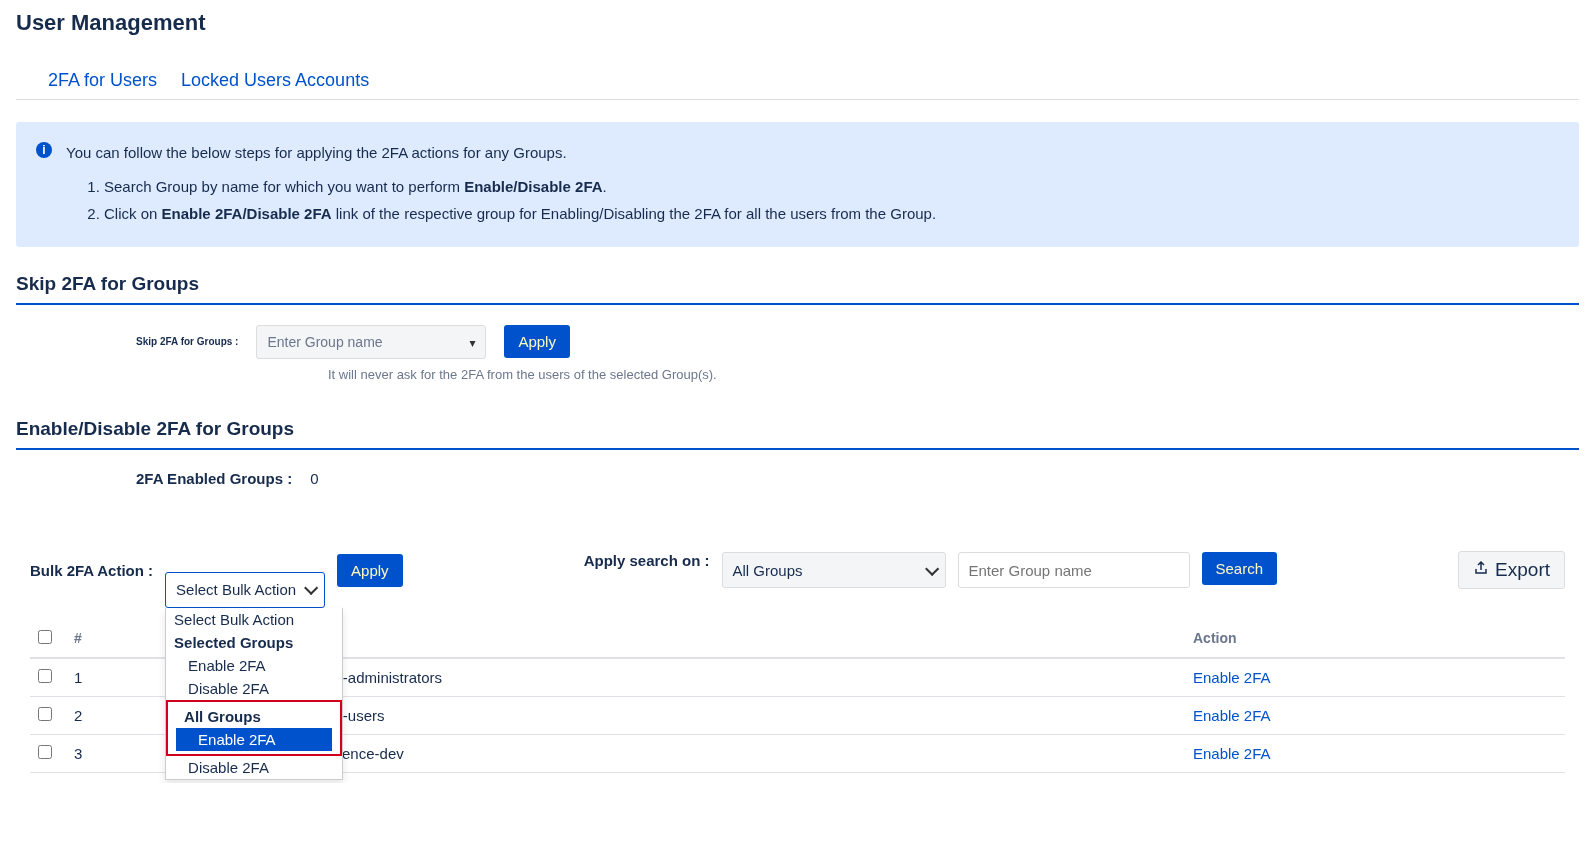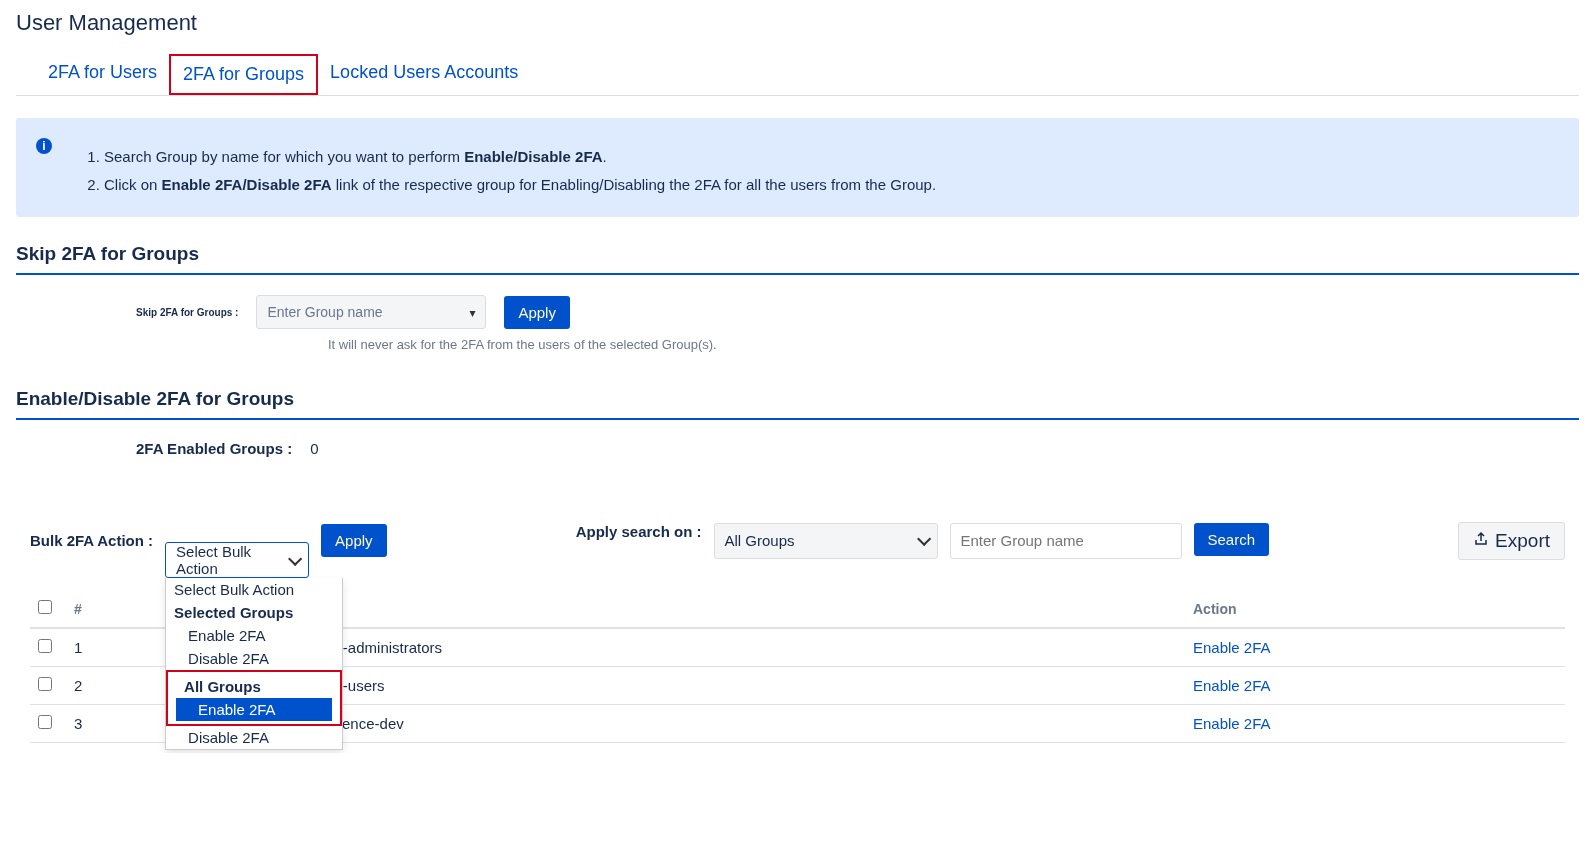--- a/index.html
+++ b/index.html
@@ -8,22 +8,22 @@
       padding: 0;
     }
     body {
       font-family: "Segoe UI", -apple-system, BlinkMacSystemFont, Arial, sans-serif;
       color: #172B4D;
       background: #fff;
       padding: 10px 16px;
     }
     h1 {
       font-size: 22px;
-      font-weight: 400;
-      margin-bottom: 18px;
+      font-weight: 700;
+      margin-bottom: 26px;
       color: #172B4D;
     }
     .tabs {
       display: flex;
       gap: 0;
       border-bottom: 1px solid #ddd;
       padding-left: 20px;
       margin-bottom: 22px;
     }
     .tab {
@@ -150,21 +150,21 @@
       margin-bottom: 0;
       padding: 0 14px;
     }
     .toolbar-label {
       font-size: 15px;
       font-weight: 600;
       color: #172B4D;
     }
     .bulk-select {
       position: relative;
-      width: 144px;
+      width: 160px;
       margin-top: 39px;
     }
     .bulk-select-trigger {
       width: 100%;
       height: 36px;
       border: 1px solid #0052CC;
       background: #fff;
       padding: 0 10px;
       font-size: 15px;
       color: #172B4D;
@@ -288,27 +288,27 @@
       height: 14px;
     }
   </style>
 </head>
 <body>
 
 <h1>User Management</h1>
 
 <div class="tabs">
   <a class="tab">2FA for Users</a>
-  <a class="tab highlighted">2FA for Groups</a>
   <a class="tab">Locked Users Accounts</a>
 </div>
 
 <div class="info-panel">
   <div class="info-icon">i</div>
   <div class="info-content">
+    <p>You can follow the below steps for applying the 2FA actions for any Groups.</p>
     <ol class="info-steps">
       <li>
         <span>Search Group by name for which you want to perform </span><b>Enable/Disable 2FA</b><span>.</span>
       </li>
       <li>
         <span>Click on </span><b>Enable 2FA/Disable 2FA</b><span> link of the respective group for Enabling/Disabling the 2FA for all the users from the Group.</span>
       </li>
     </ol>
   </div>
 </div>

